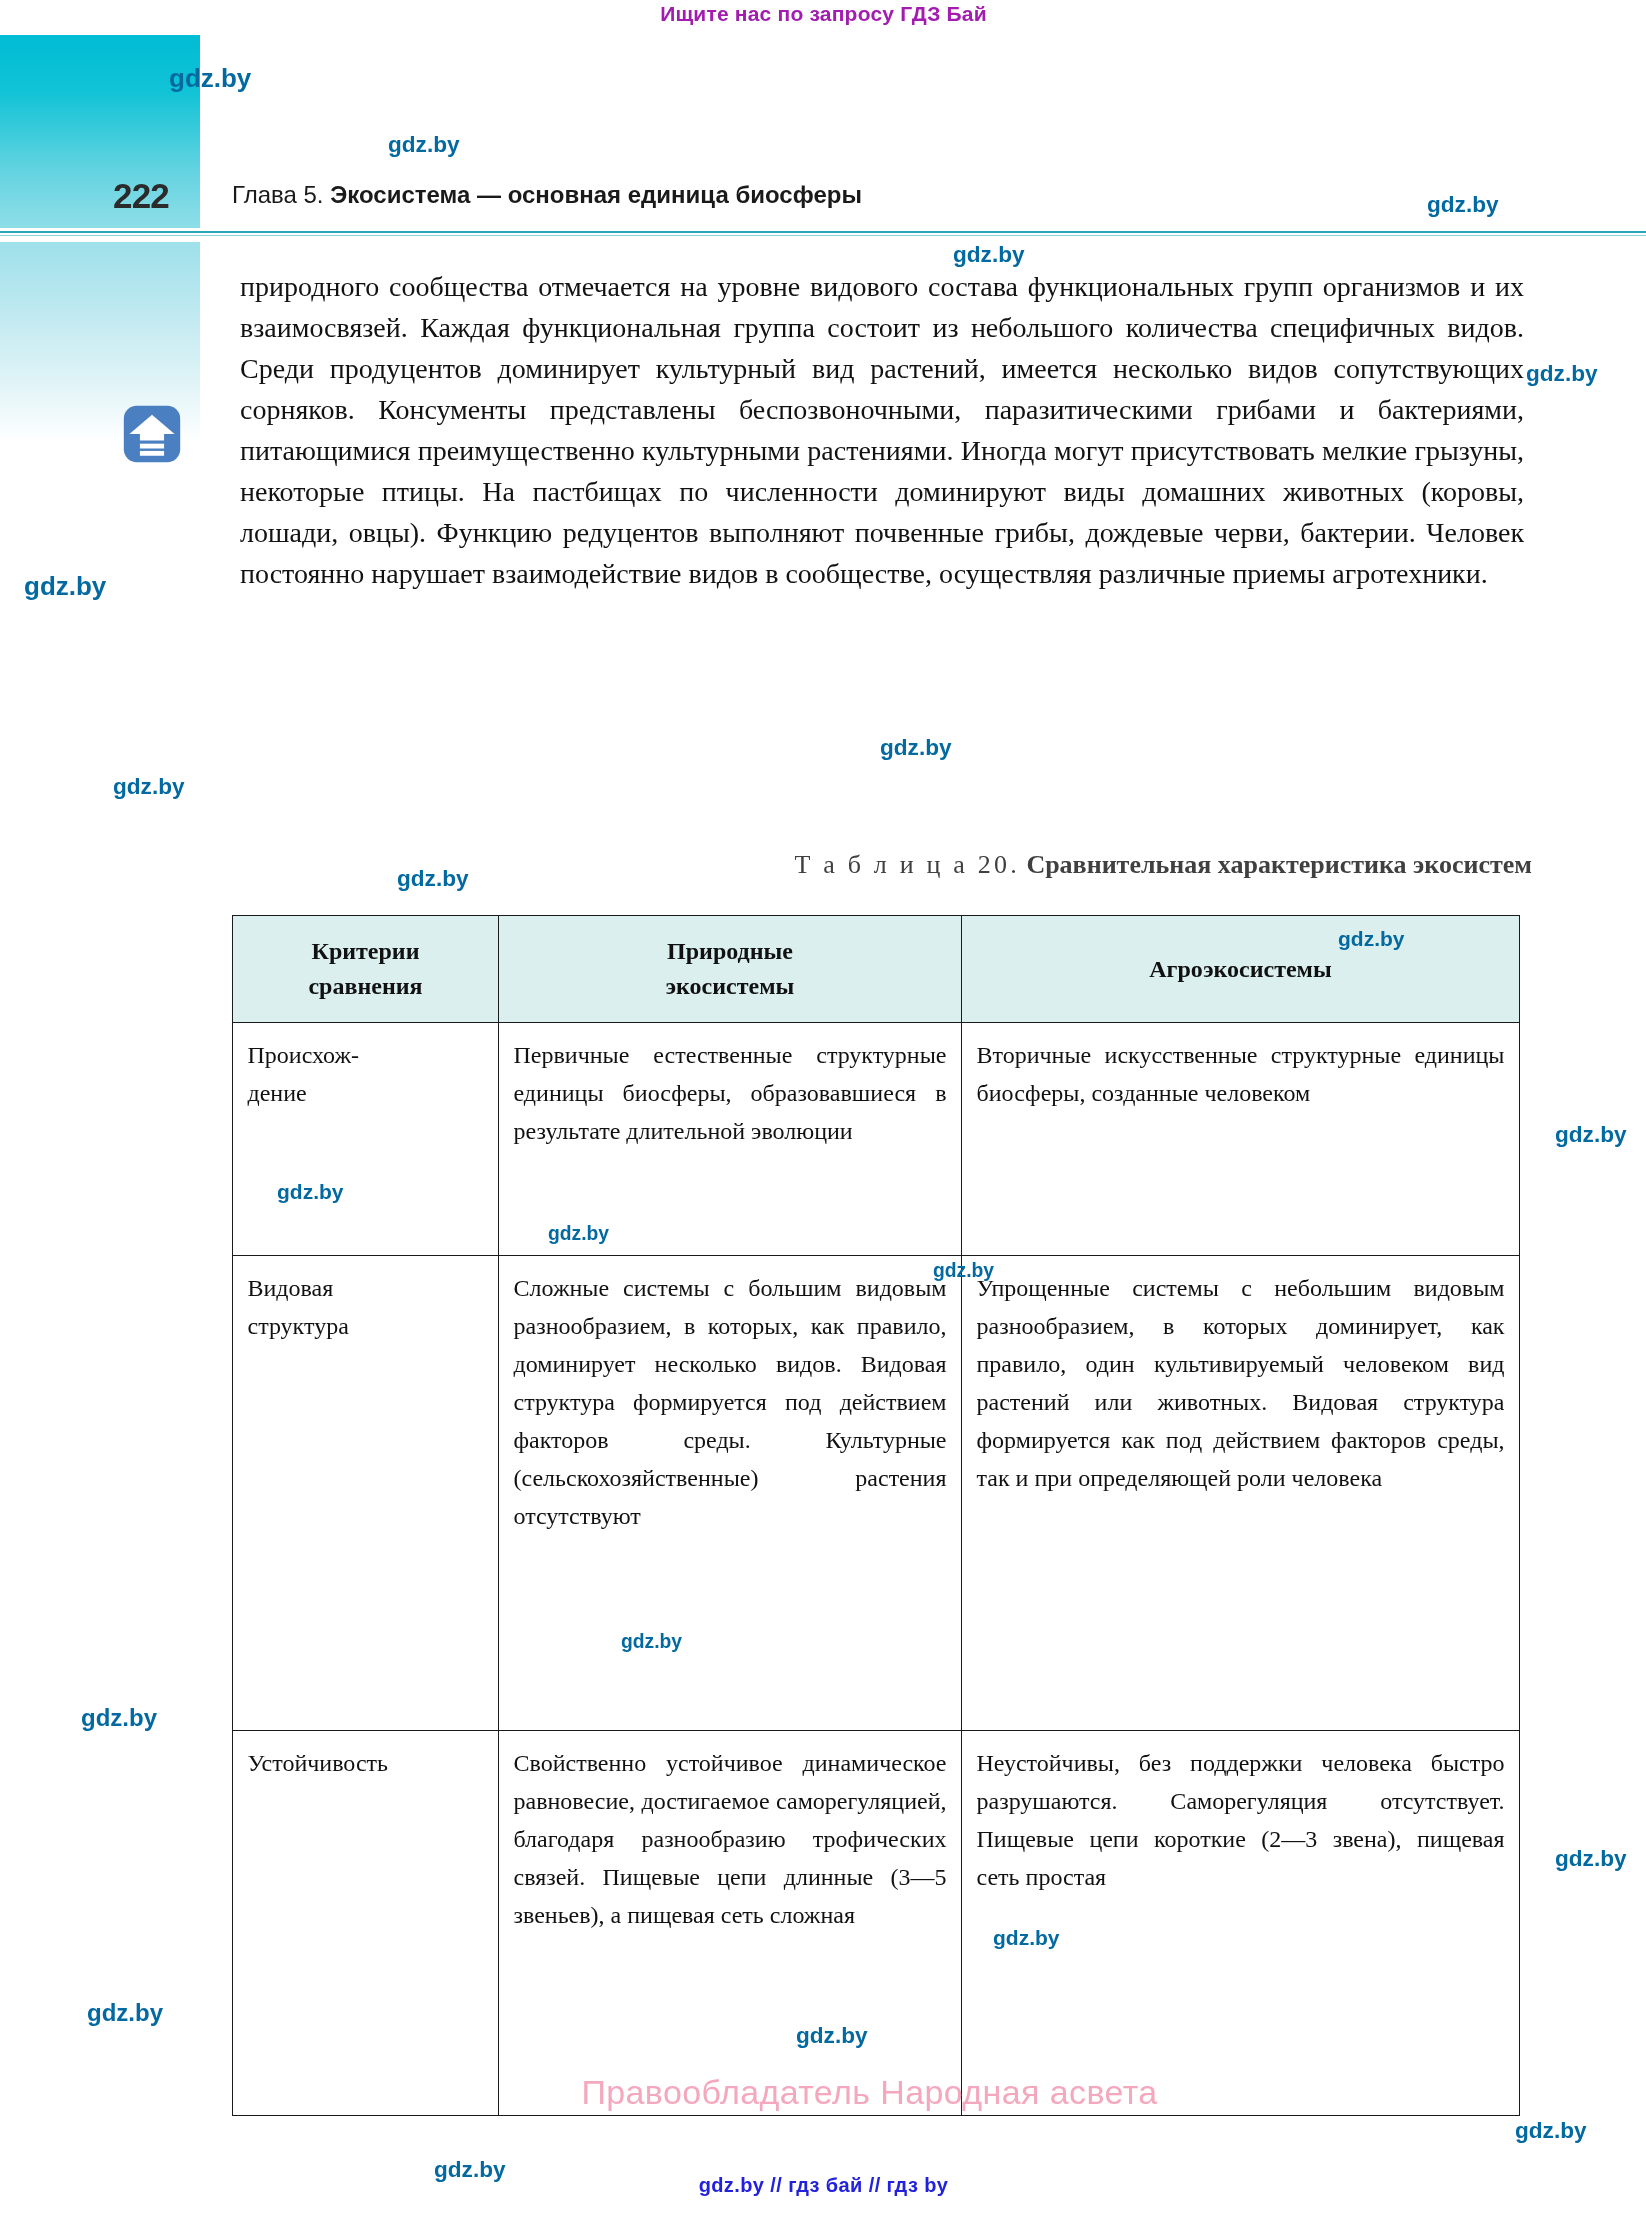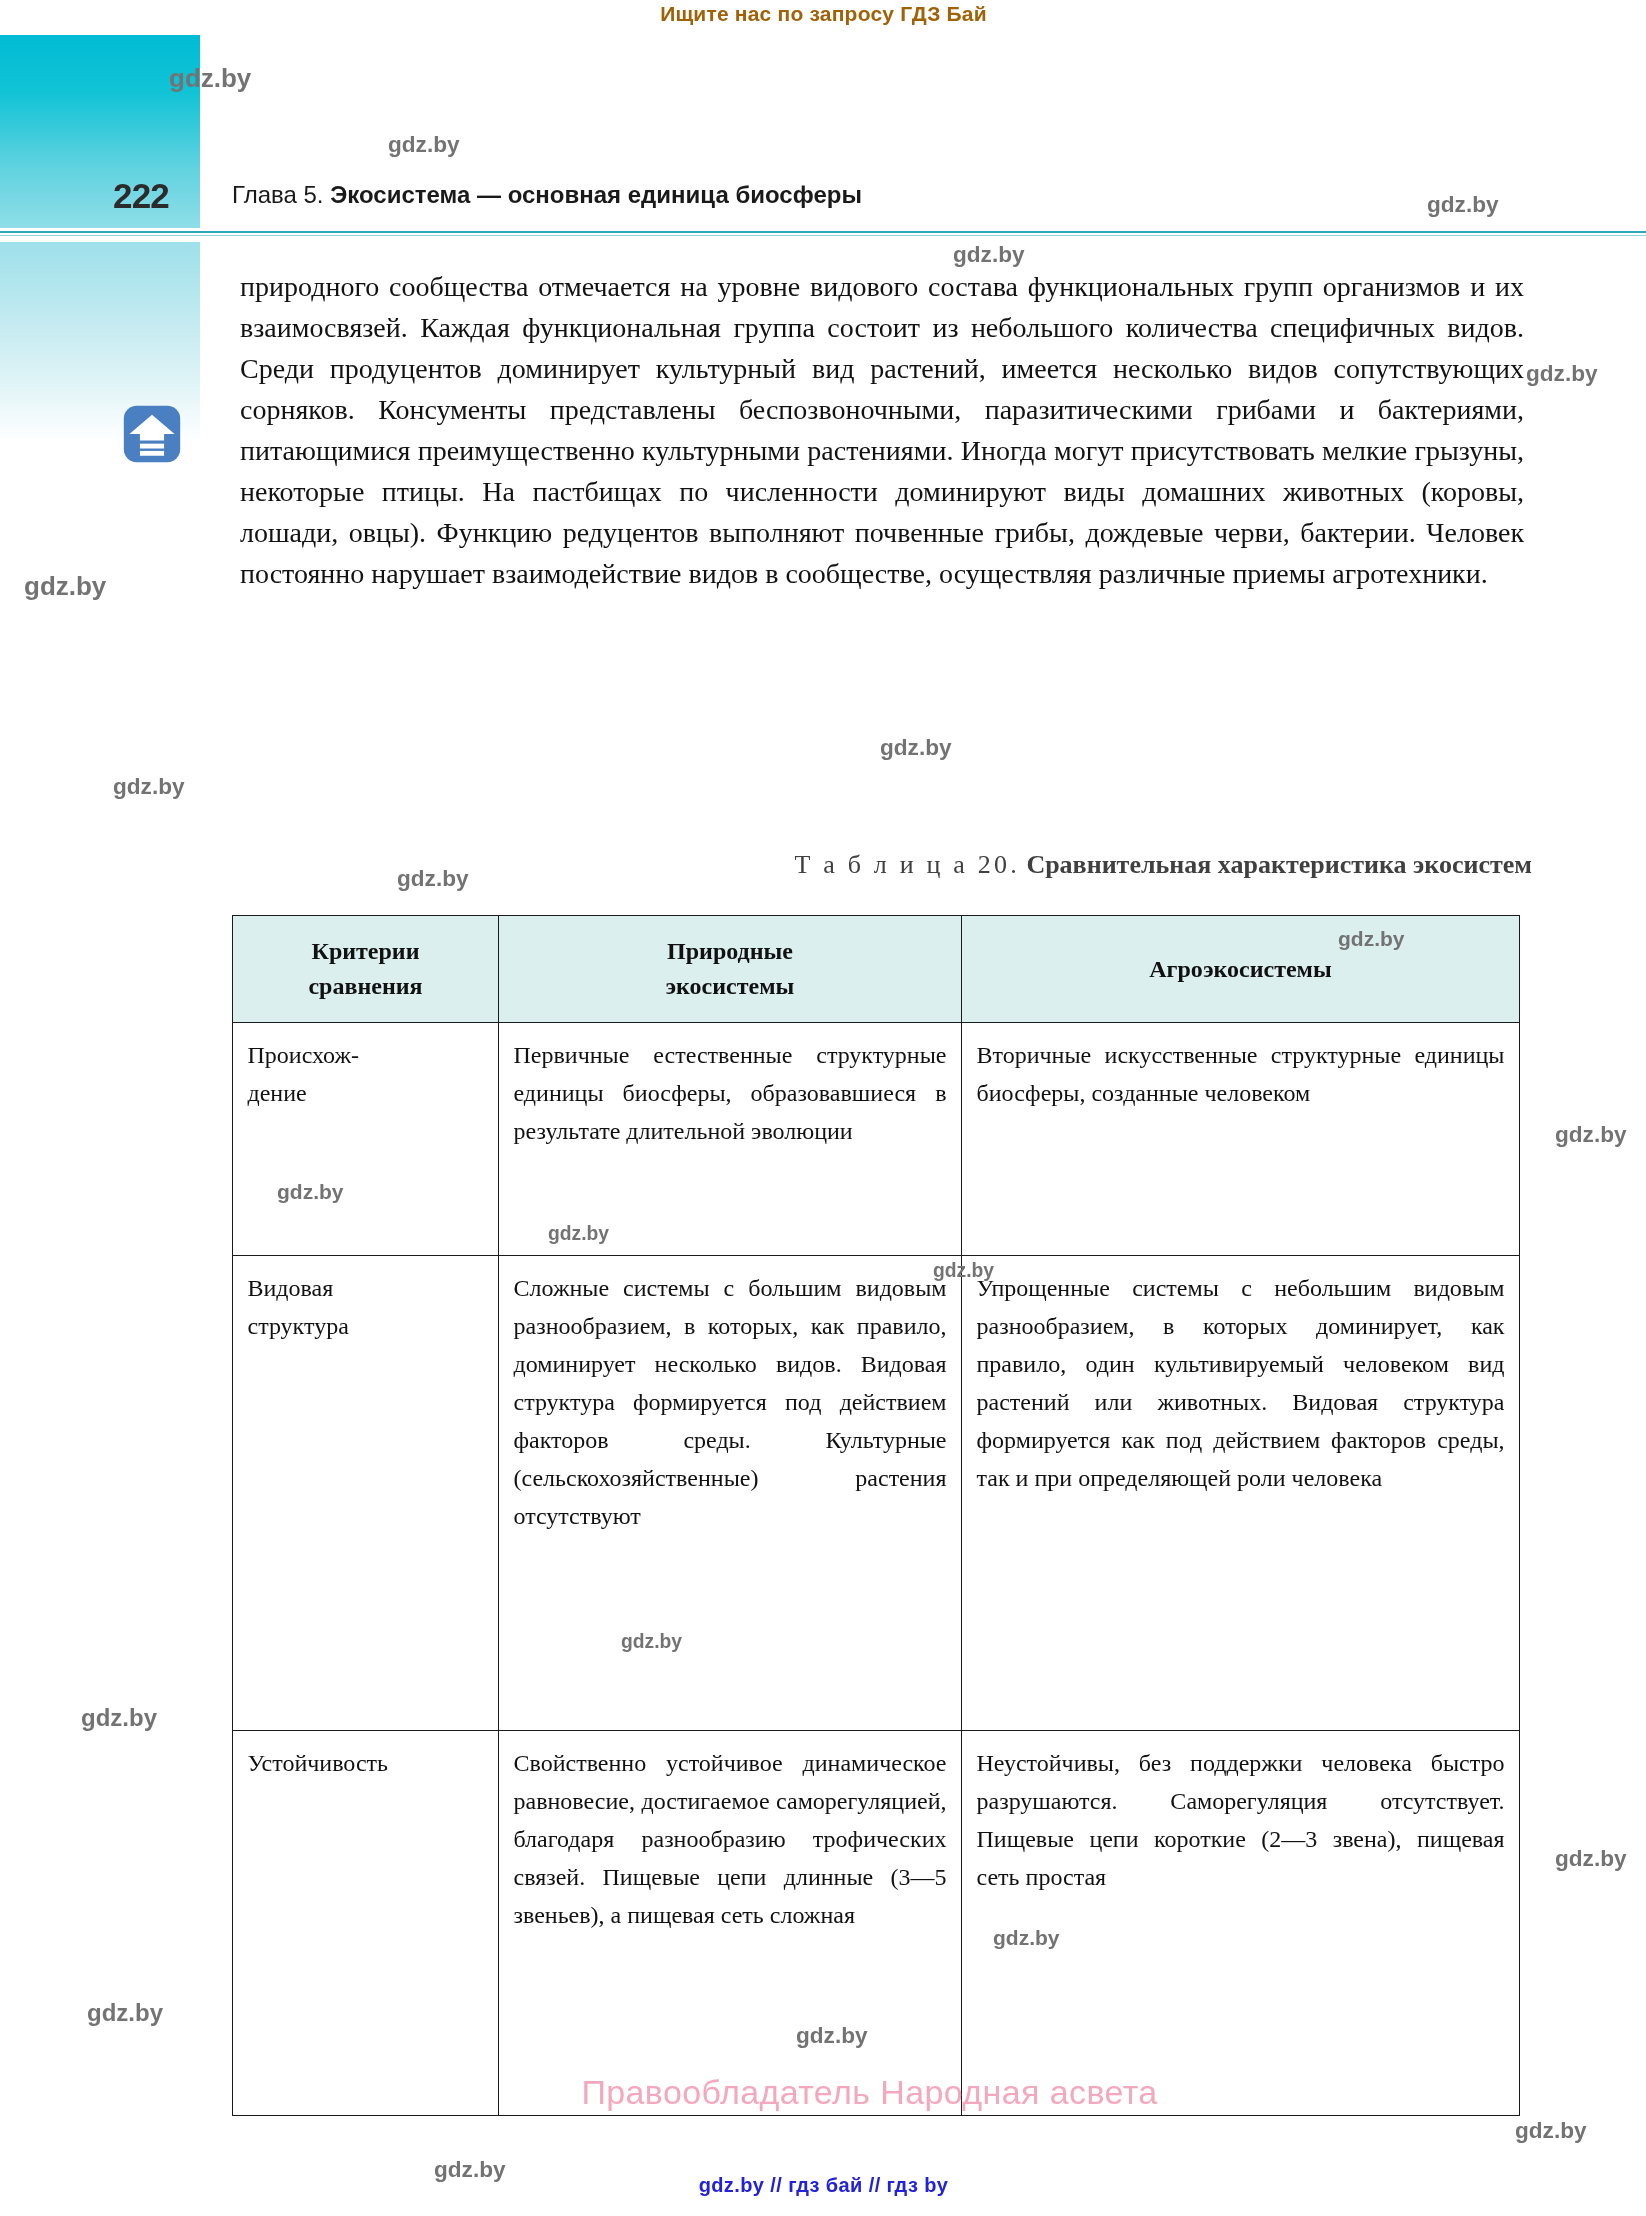--- a/index.html
+++ b/index.html
@@ -18,21 +18,21 @@
   
   .promo-banner {
     position: absolute;
     top: 1.6px;
     left: 0;
     width: 1647px;
     text-align: center;
     font-family: "Liberation Sans", sans-serif;
     font-size: 21px;
     font-weight: bold;
-    color: #a16207;
+    color: #a21caf;
     letter-spacing: 0.2px;
   }
 
   
   .side-block-top {
     position: absolute;
     left: 0;
     top: 35px;
     width: 200px;
     height: 193px;
@@ -188,21 +188,21 @@
     font-weight: bold;
     color: #2222dd;
     letter-spacing: 0.4px;
   }
 
   
   .wm {
     position: absolute;
     font-family: "Liberation Sans", sans-serif;
     font-weight: bold;
-    color: #737373;
+    color: #0369a1;
     white-space: nowrap;
     pointer-events: none;
     text-align: right;
   }
 </style>
 </head>
 <body>
 
 <div class="promo-banner">Ищите нас по запросу ГДЗ Бай</div>
 

